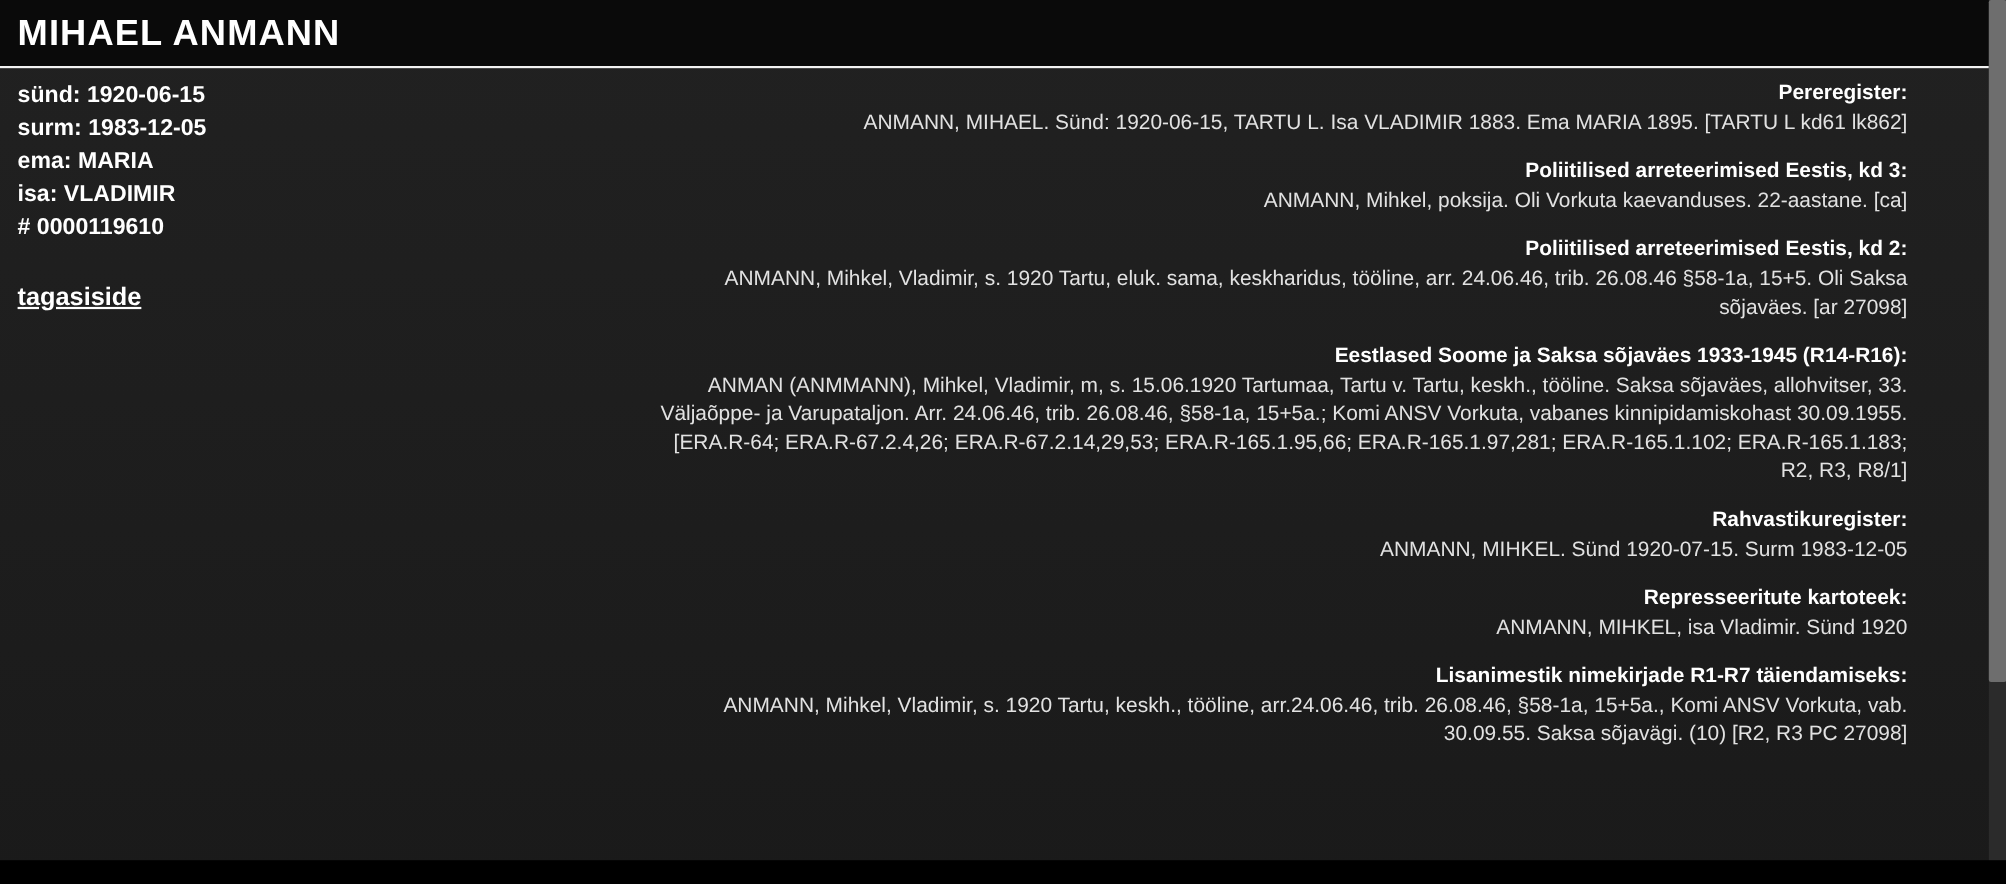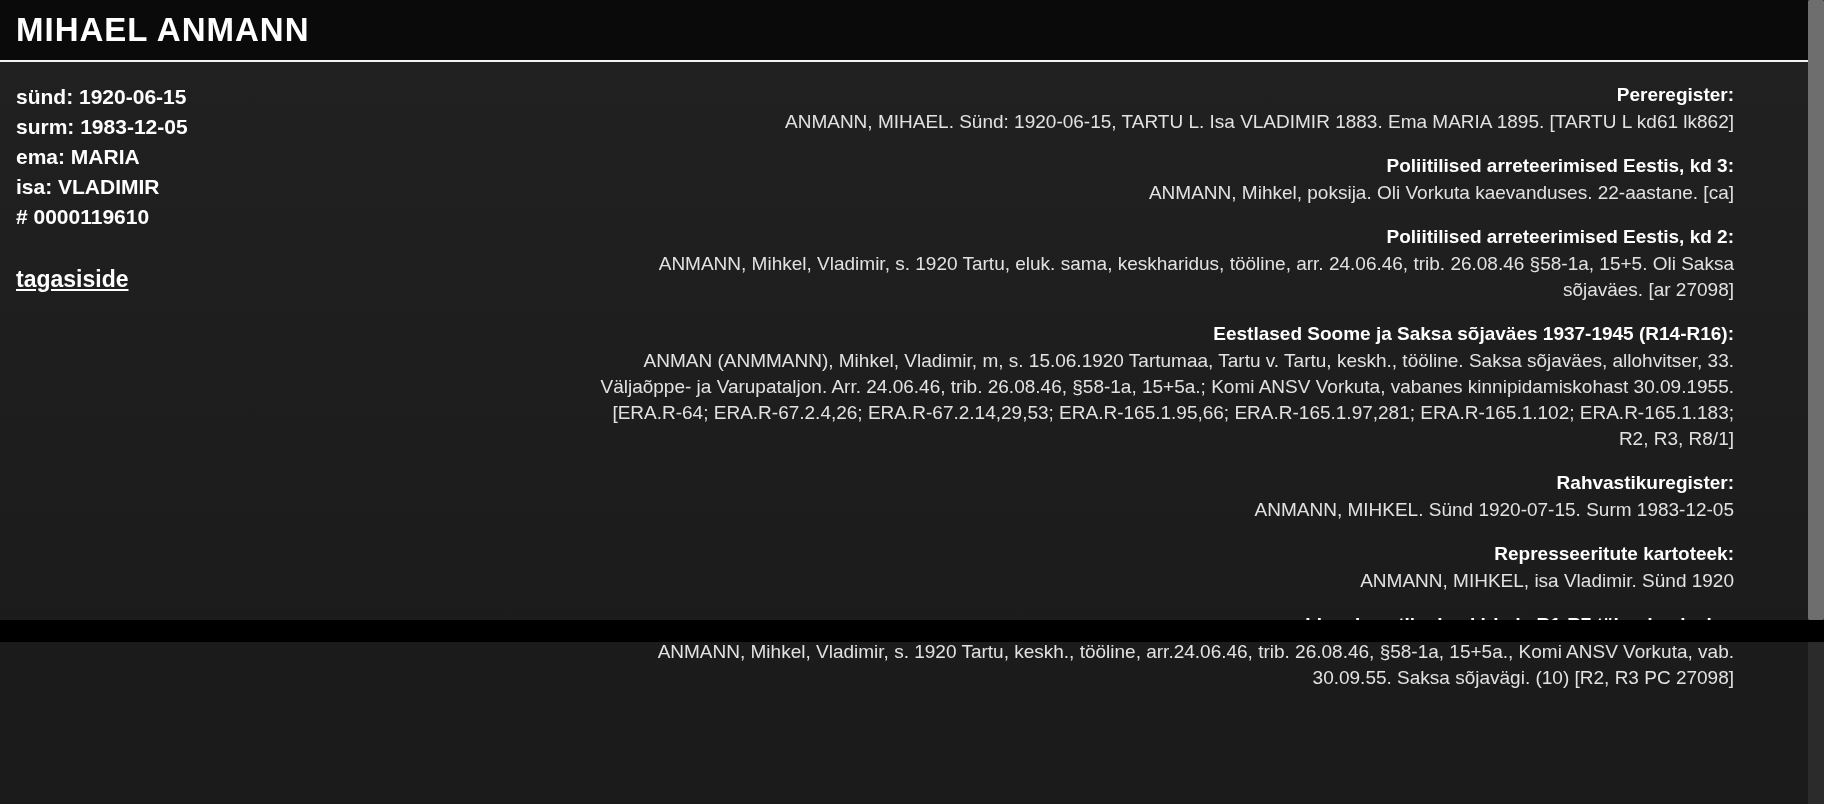--- a/index.html
+++ b/index.html
@@ -11,41 +11,41 @@
     overflow: hidden;
   }
   body {
     font-family: "Liberation Sans", sans-serif;
     color: #e8e8e8;
     background: linear-gradient(180deg, #212121 0%, #1d1d1d 60%, #1a1a1a 100%);
   }
   .page {
     position: relative;
     width: 1824px;
-    height: 642px;
+    height: 804px;
     box-sizing: border-box;
   }
   .titlebar {
     background: #0a0a0a;
     height: 62px;
     display: flex;
     align-items: center;
     padding-left: 16px;
     box-sizing: border-box;
     border-bottom: 2px solid #f2f2f2;
   }
   .title {
     font-size: 33px;
     font-weight: bold;
     letter-spacing: 1px;
     color: #ffffff;
   }
   .content {
     display: flex;
-    padding-top: 20px;
+    padding-top: 10px;
   }
   .leftcol {
     width: 580px;
     padding-left: 16px;
     box-sizing: border-box;
   }
   .fact {
     font-size: 21px;
     font-weight: bold;
     color: #ffffff;
@@ -143,21 +143,21 @@
         <div class="sec-title">Poliitilised arreteerimised Eestis, kd 3:</div>
         <div class="sec-body">ANMANN, Mihkel, poksija. Oli Vorkuta kaevanduses. 22-aastane. [ca]</div>
       </div>
 
       <div class="section">
         <div class="sec-title">Poliitilised arreteerimised Eestis, kd 2:</div>
         <div class="sec-body">ANMANN, Mihkel, Vladimir, s. 1920 Tartu, eluk. sama, keskharidus, tööline, arr. 24.06.46, trib. 26.08.46 §58-1a, 15+5. Oli Saksa sõjaväes. [ar 27098]</div>
       </div>
 
       <div class="section">
-        <div class="sec-title">Eestlased Soome ja Saksa sõjaväes 1937-1945 (R14-R16):</div>
+        <div class="sec-title">Eestlased Soome ja Saksa sõjaväes 1933-1945 (R14-R16):</div>
         <div class="sec-body">ANMAN (ANMMANN), Mihkel, Vladimir, m, s. 15.06.1920 Tartumaa, Tartu v. Tartu, keskh., tööline. Saksa sõjaväes, allohvitser, 33. Väljaõppe- ja Varupataljon. Arr. 24.06.46, trib. 26.08.46, §58-1a, 15+5a.; Komi ANSV Vorkuta, vabanes kinnipidamiskohast 30.09.1955. [ERA.R-64; ERA.R-67.2.4,26; ERA.R-67.2.14,29,53; ERA.R-165.1.95,66; ERA.R-165.1.97,281; ERA.R-165.1.102; ERA.R-165.1.183; R2, R3, R8/1]</div>
       </div>
 
       <div class="section">
         <div class="sec-title">Rahvastikuregister:</div>
         <div class="sec-body">ANMANN, MIHKEL. Sünd 1920-07-15. Surm 1983-12-05</div>
       </div>
 
       <div class="section">
         <div class="sec-title">Represseeritute kartoteek:</div>

